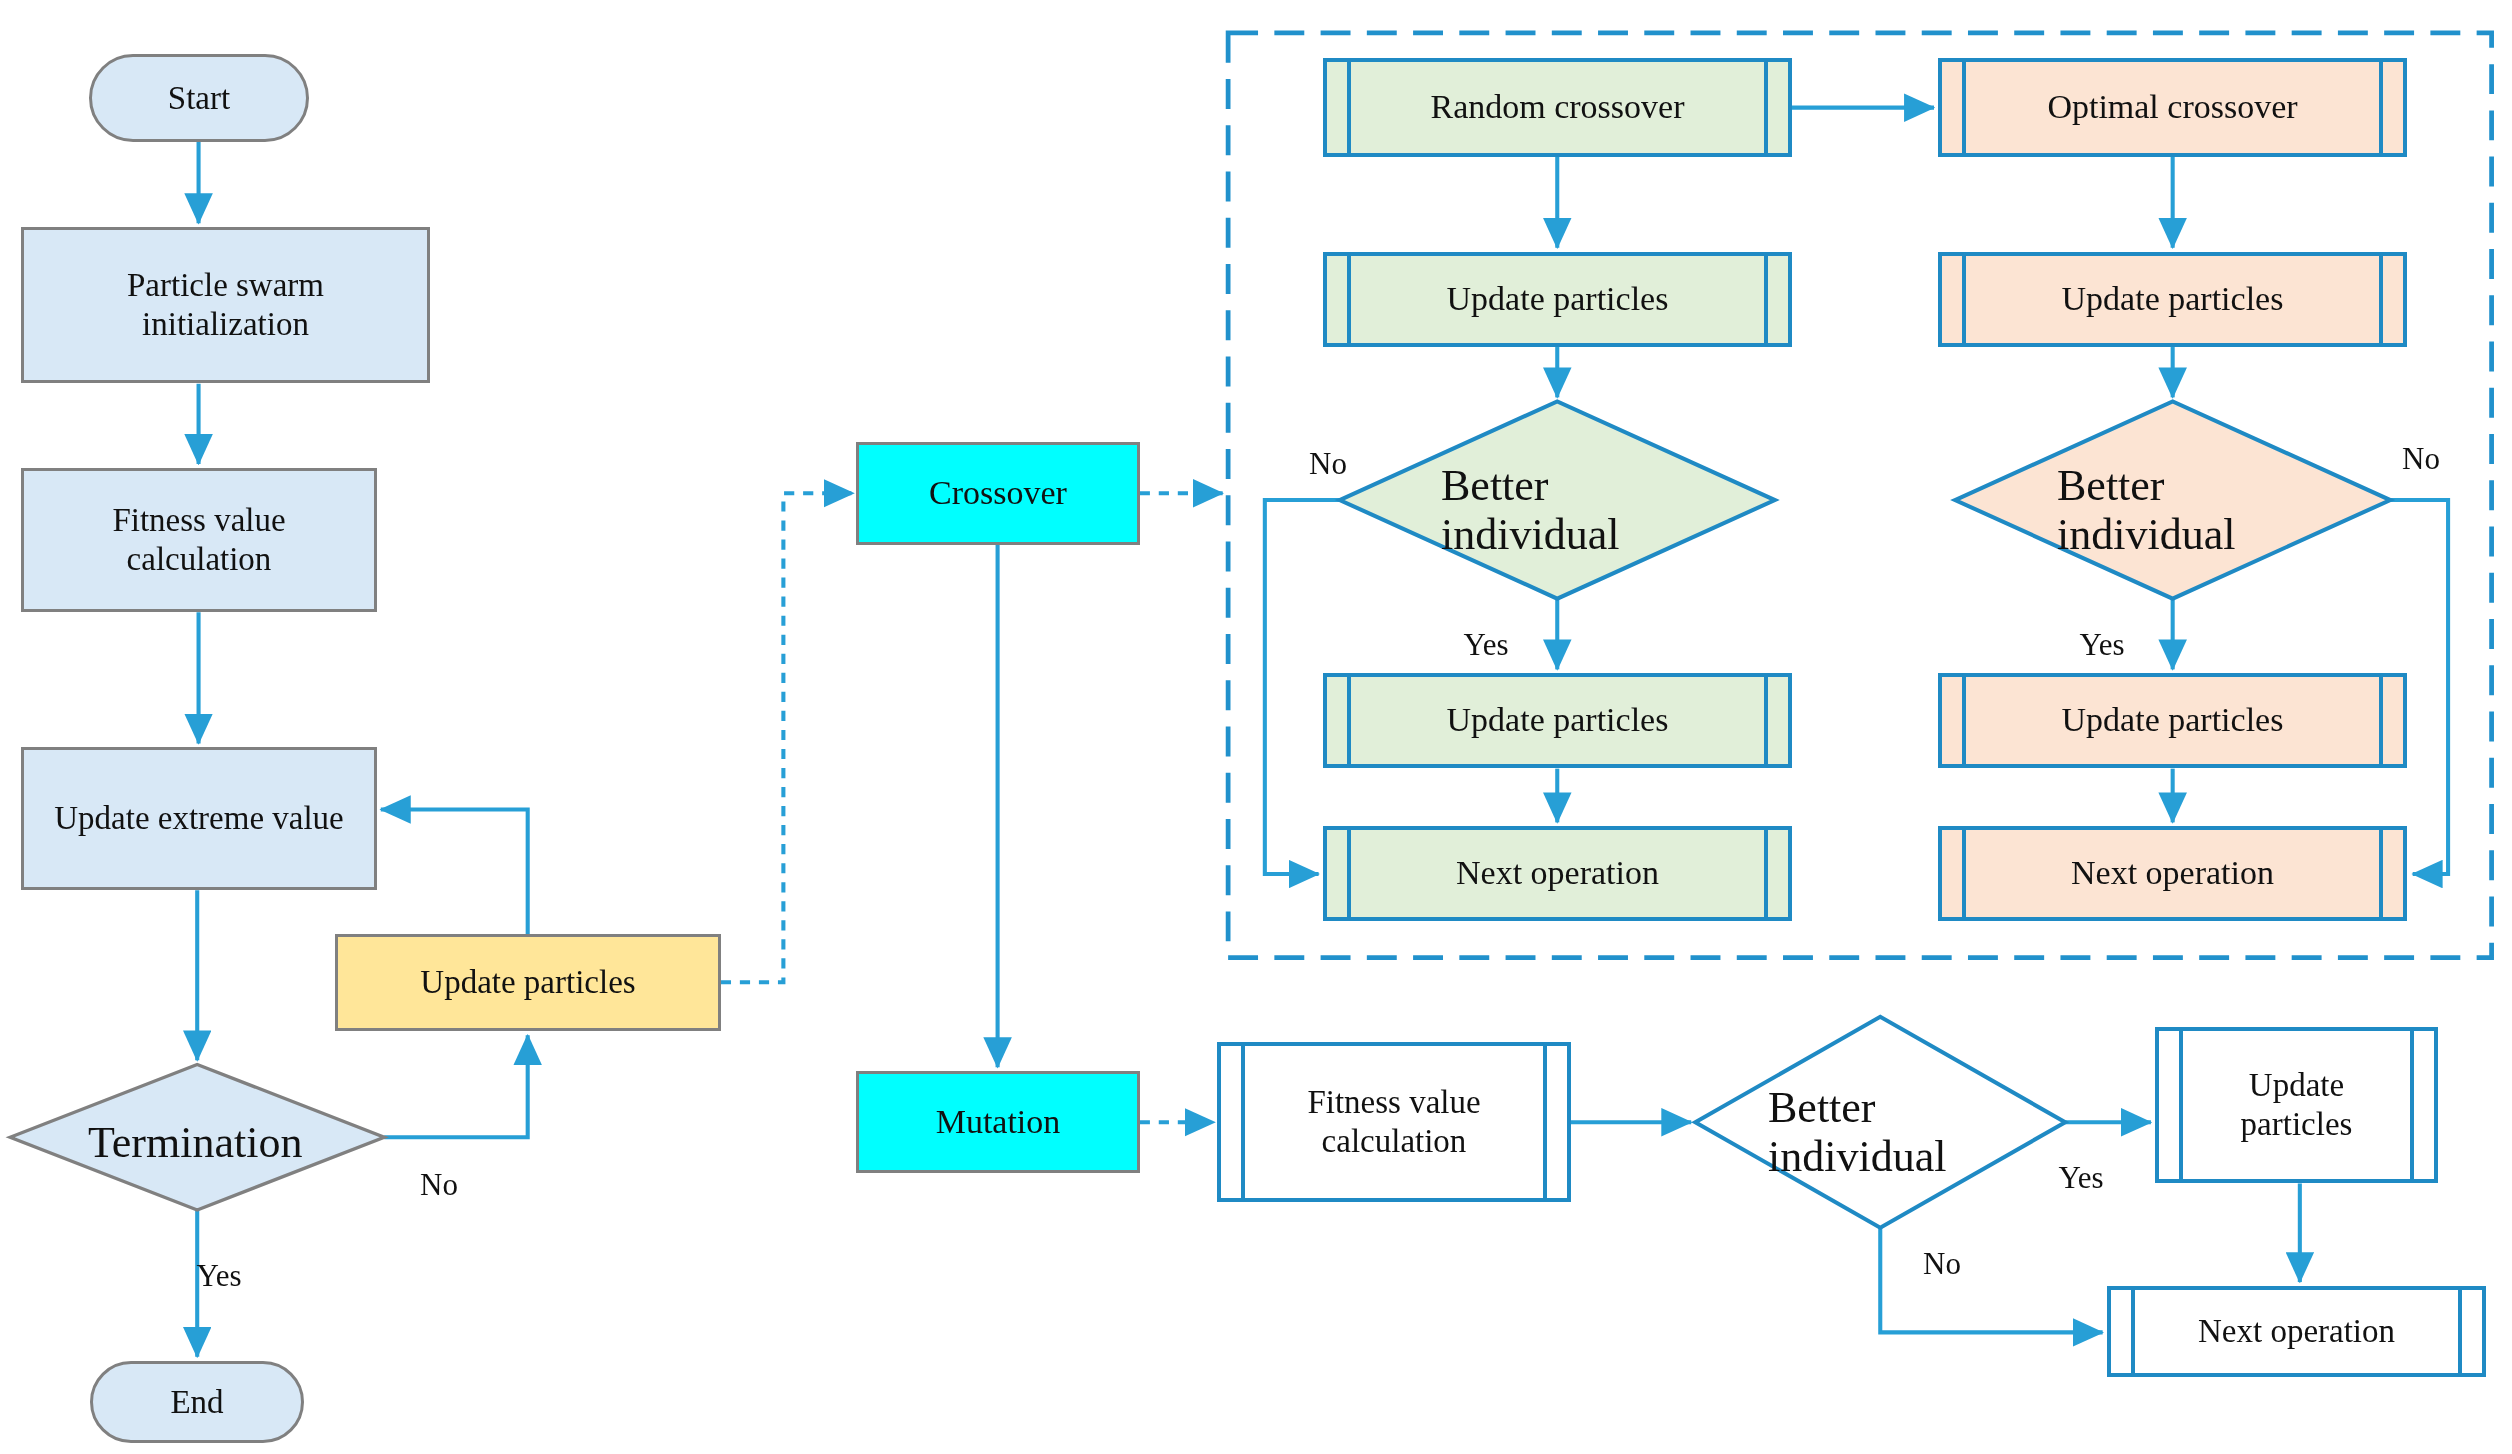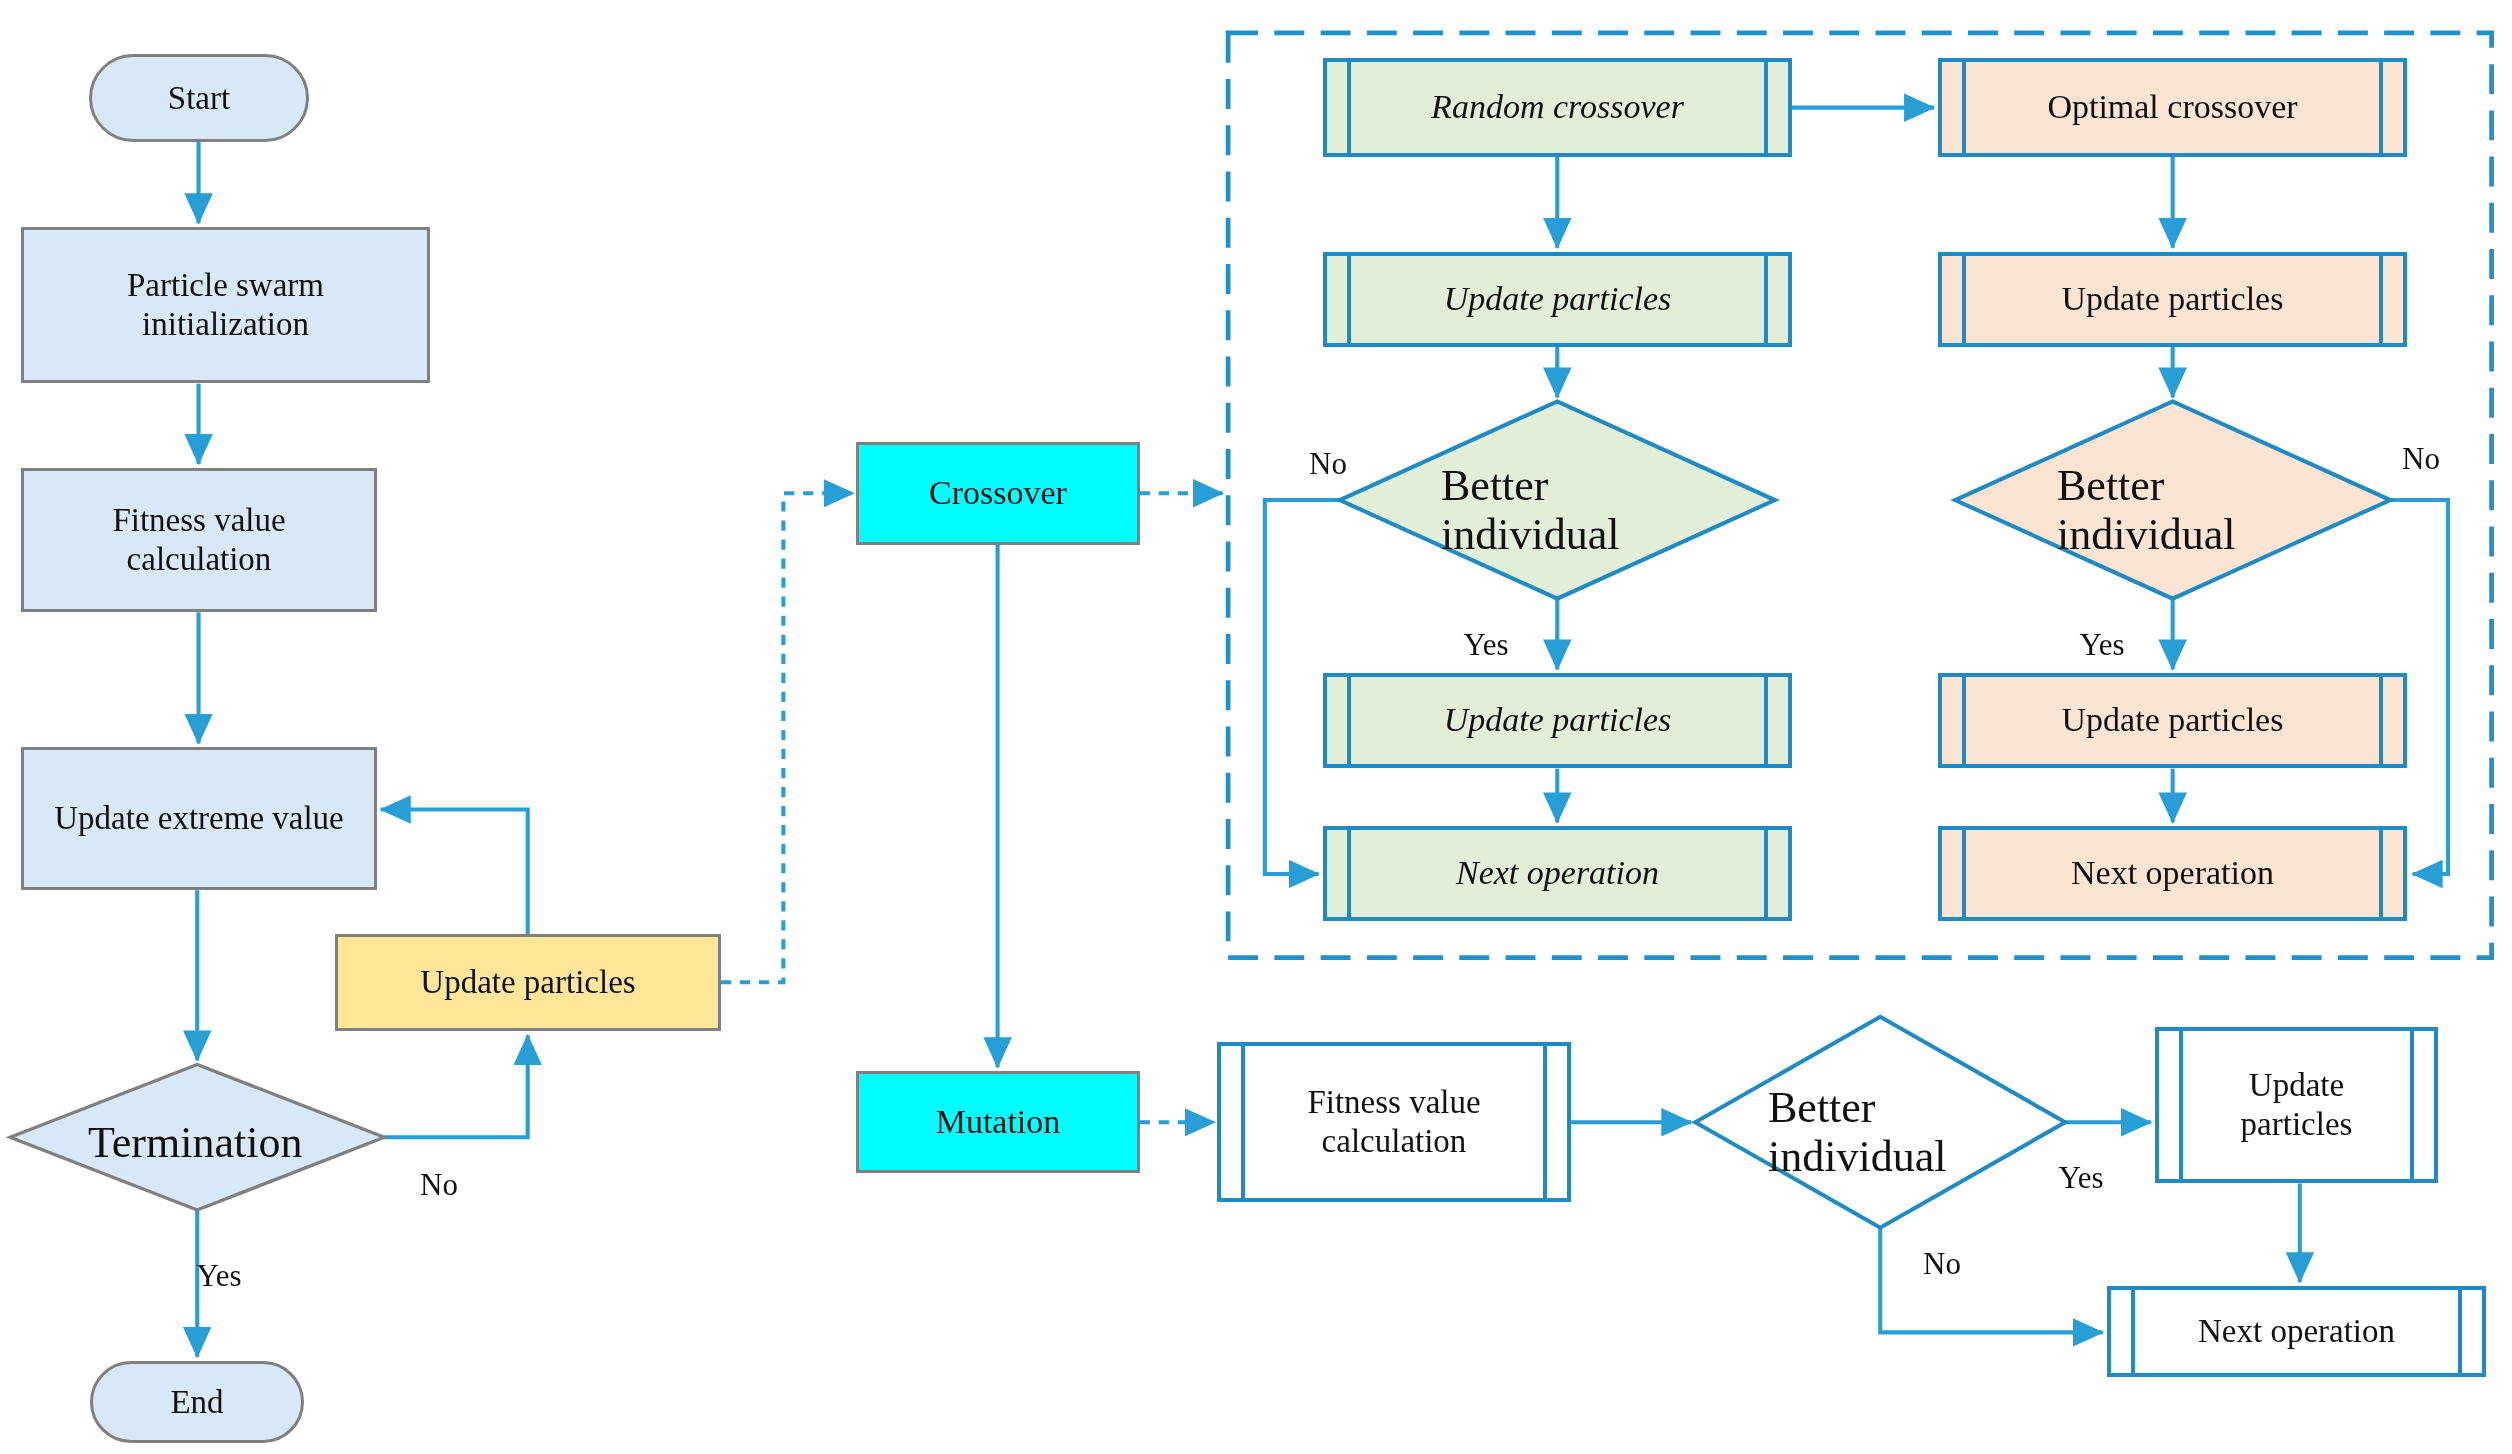--- a/index.html
+++ b/index.html
@@ -31,21 +31,21 @@
     box-sizing:border-box;
   }
   .gbox{background:var(--lblue);border:3.4px solid var(--gray);}
   .stadium{border-radius:48px;text-align:center;}
   .ybox{background:var(--yellow);border:3.4px solid var(--gray);}
   .cybox{background:var(--cyan);border:3.4px solid var(--gray);font-size:34px;}
   .pp{border:4.1px solid var(--bblue);font-size:34px;}
   .pp::before,.pp::after{content:"";position:absolute;top:0;bottom:0;width:3.4px;background:var(--bblue);}
   .pp::before{left:20.4px}
   .pp::after{right:20.4px}
-  .pp-green{background:var(--green);font-style:italic;}
+  .pp-green{background:var(--green);}
   .pp-peach{background:var(--peach);}
   .pp-white{background:#ffffff;}
   .dlabel{
     position:absolute;width:150px;margin-left:-75px;text-align:left;
     font-size:44px;line-height:1.12;background:transparent;
   }
   .elabel{
     position:absolute;width:82px;text-align:center;font-size:31px;background:transparent;margin-top:15px;
   }
   .pad{padding:0 30px;}

